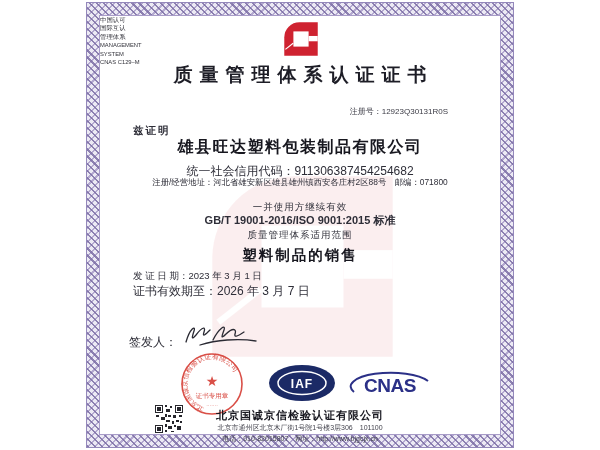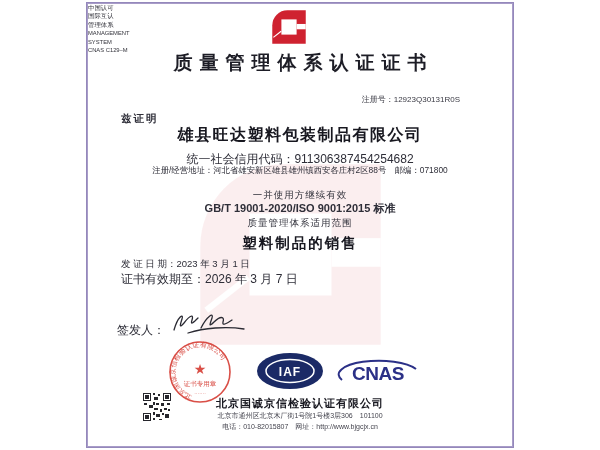--- a/index.html
+++ b/index.html
@@ -1,19 +1,19 @@
 <!DOCTYPE html>
 <html><head>
 <meta charset="utf-8">
 <style>
   html,body{margin:0;padding:0;background:#fff;}
   .page{position:relative;width:600px;height:450px;background:#ffffff;overflow:hidden;
         font-family:"Liberation Sans",sans-serif;color:#2e2e38;}
   .cert{position:absolute;left:86px;top:2px;width:428px;height:446px;box-sizing:border-box;
-        padding:0;border:1px solid #9488bb;
+        padding:12px;border:1px solid #9488bb;
         background:
           repeating-linear-gradient(45deg, rgba(124,110,165,.85) 0 1.5px, rgba(255,255,255,0) 1.5px 5px),
           repeating-linear-gradient(-45deg, #b4a9d0 0 1.5px, #eceaf4 1.5px 5px);}
   .inner{position:relative;width:100%;height:100%;background:#fff;border:1px solid #a89cc8;box-sizing:border-box;}
   .abs{position:absolute;}
   .cline{position:absolute;left:0;right:0;text-align:center;}
   .title{top:46px;font-size:19px;font-weight:bold;letter-spacing:7px;text-indent:7px;color:#1d1d26;}
   .regno{top:90px;right:52px;left:auto;text-align:right;font-size:8px;color:#3a3a44;}
   .certify{left:33px;top:108px;font-size:10.5px;font-weight:bold;letter-spacing:2px;}
   .company{top:121px;font-size:16px;font-weight:bold;letter-spacing:1.5px;color:#17171f;}
@@ -58,21 +58,21 @@
       <div class="cline title">质量管理体系认证证书</div>
 
       <div class="cline regno"><span>注册号：</span><span>12923Q30131R0S</span></div>
 
       <div class="abs certify">兹证明</div>
       <div class="cline company">雄县旺达塑料包装制品有限公司</div>
       <div class="cline credit">统一社会信用代码：911306387454254682</div>
       <div class="cline addr">注册/经营地址：河北省雄安新区雄县雄州镇西安各庄村2区88号　邮编：071800</div>
 
       <div class="cline conform">一并使用方继续有效</div>
-      <div class="cline standard">GB/T 19001-2020/ISO 9001:2015 标准</div>
+      <div class="cline standard">GB/T 19001-2016/ISO 9001:2015 标准</div>
       <div class="cline scopelabel">质量管理体系适用范围</div>
       <div class="cline scope">塑料制品的销售</div>
 
       <div class="abs issue"><span>发 证 日 期：</span><span>2023 年 3 月 1 日</span></div>
       <div class="abs expiry"><span>证书有效期至：</span><span>2026 年 3 月 7 日</span></div>
 
 
       <div class="abs signer">签发人：</div>
       <svg class="abs" style="left:80px;top:304px;" width="80" height="30" viewBox="0 0 80 30">
         <path d="M6,22 C10,8 16,5 14,11 C12,17 11,21 16,15 C22,7 26,6 24,12 C22,18 26,14 30,10 M33,20 C39,8 46,4 44,10 C42,16 40,20 46,14 C52,8 57,8 55,14 C54,18 58,16 64,12 M20,25 C36,20 58,18 76,21" stroke="#2a2a33" fill="none" stroke-width="1.3" stroke-linecap="round"></path>

